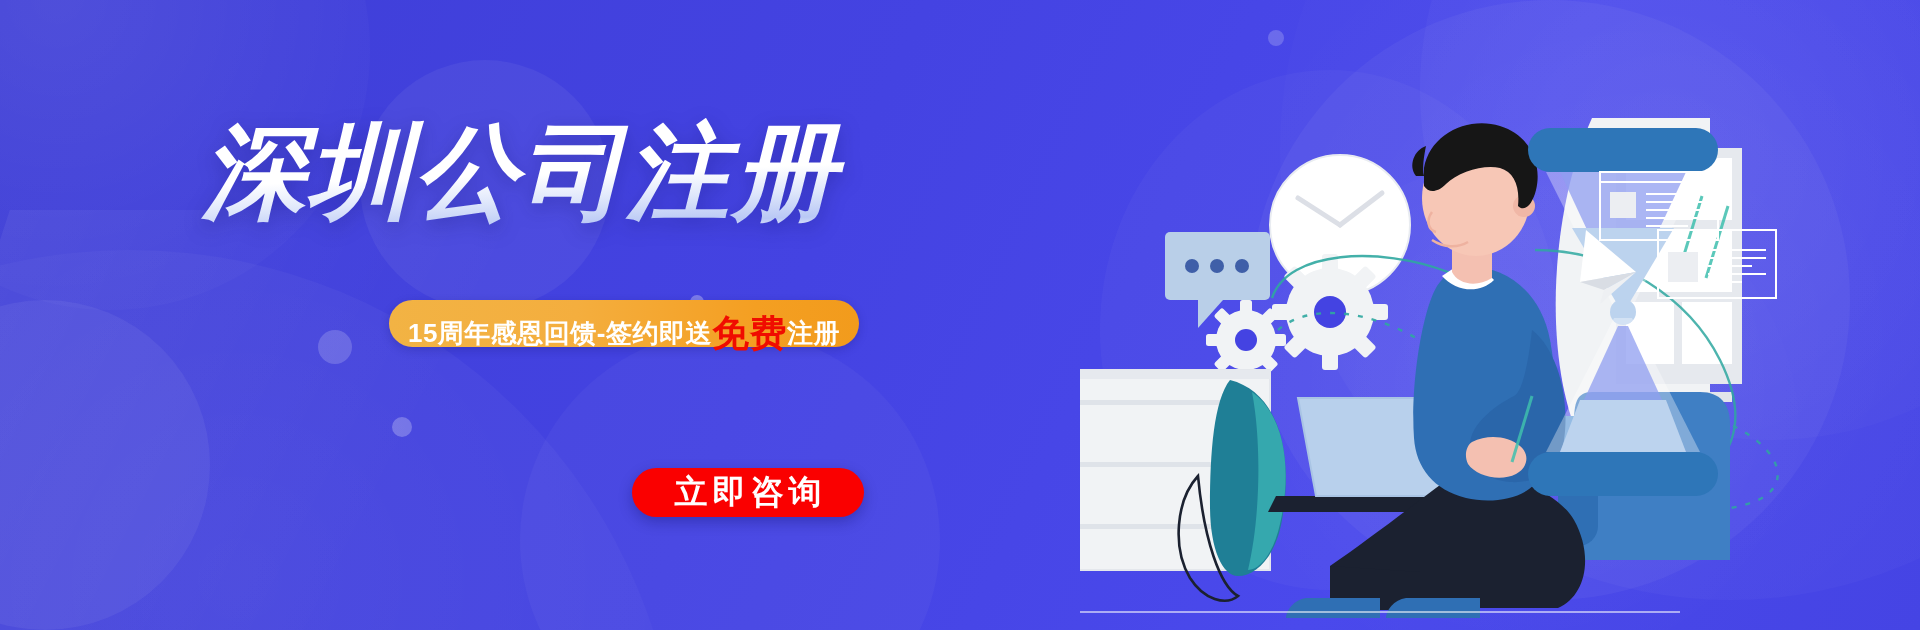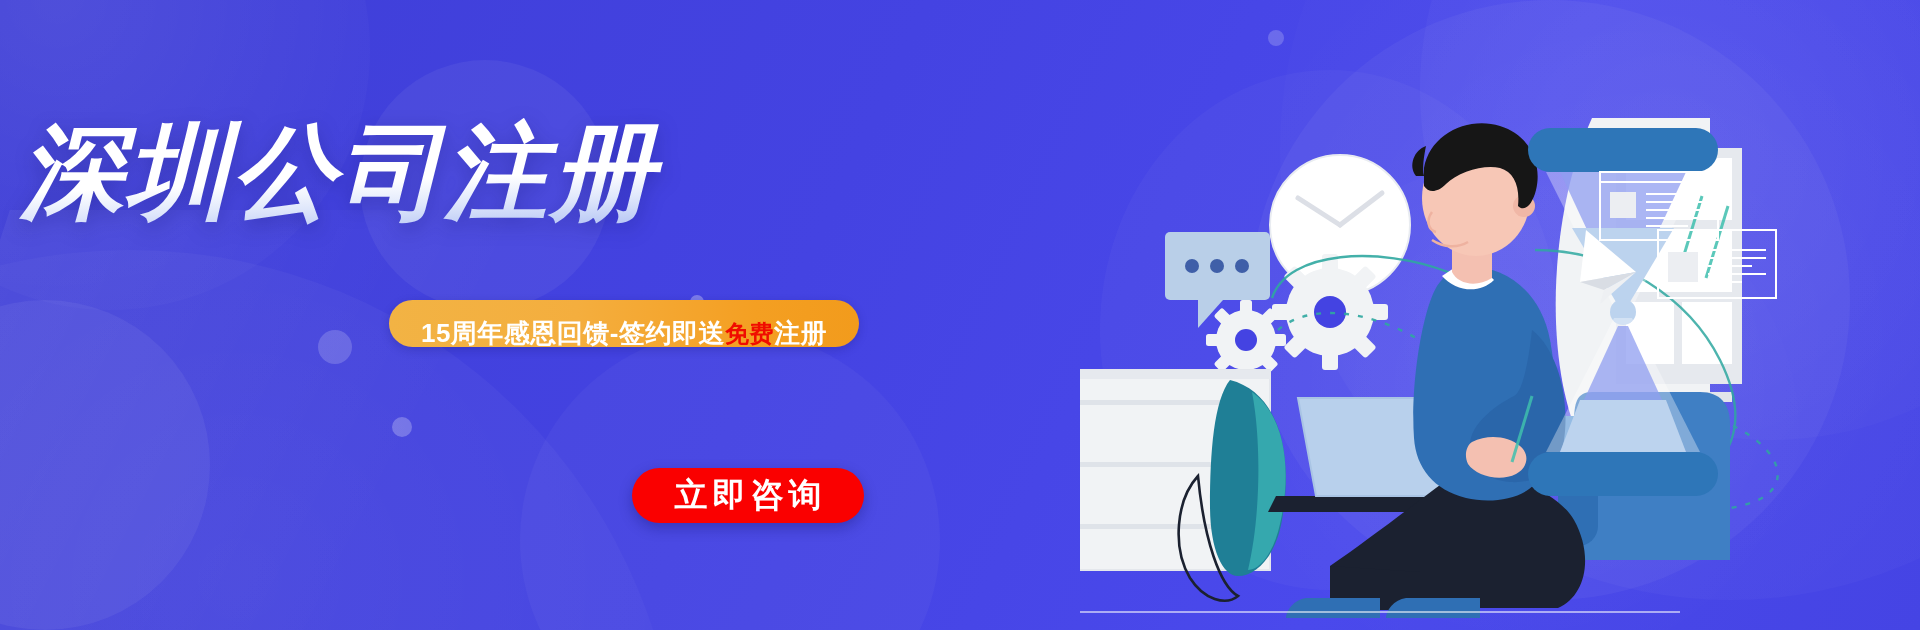--- a/index.html
+++ b/index.html
@@ -55,21 +55,21 @@
   .line1{
     position:absolute; left:0; right:0; top:62px; text-align:center;
     font-size:44px; font-weight:bold; font-style:italic; color:#ffffff;
     letter-spacing:2px;
     font-family:"Liberation Sans","DejaVu Sans",sans-serif;
     text-shadow:0 3px 6px rgba(20,20,110,.35);
     padding-left:44px;
   }
 
   .line2{
-    position:absolute; left:0; right:0; top:118px; text-align:left;
+    position:absolute; left:0; right:0; top:118px; text-align:center;
     font-size:104px; font-weight:bold; font-style:italic;
     letter-spacing:2px; line-height:1.05;
     padding-left:20px;
     background:linear-gradient(178deg,#ffffff 0%,#ffffff 52%,#dfe7fb 70%,#b9c8f5 88%,#ffffff 100%);
     -webkit-background-clip:text; background-clip:text;
     color:transparent; -webkit-text-fill-color:transparent;
     filter:drop-shadow(0 6px 10px rgba(18,18,100,.30));
   }
 
   
@@ -79,21 +79,21 @@
     background:linear-gradient(90deg,#f2b344 0%,#f4ae3e 40%,#f49f22 78%,#f29b1c 100%);
     display:flex; align-items:center; justify-content:center;
     box-shadow:0 3px 10px rgba(20,20,100,.22);
   }
   .pill span{
     font-size:26px; font-weight:bold; color:#ffffff;
     letter-spacing:.5px; white-space:nowrap;
     font-family:"Liberation Sans","DejaVu Sans",sans-serif;
     margin-top:20px;
   }
-  .pill .hl{ color:#f00c00; font-size:24px; }
+  .pill .hl{ color:#f00c00; font-size:37px; }
 
   .line3{
     position:absolute; left:0; right:0; top:375px; text-align:center;
     padding-left:18px;
     font-size:62px; font-weight:bold; font-style:italic; letter-spacing:1px;
     white-space:nowrap;
   }
   .line3 .w{
     background:linear-gradient(178deg,#ffffff 0%,#ffffff 55%,#e2e9fb 72%,#c3cff6 90%,#ffffff 100%);
     -webkit-background-clip:text; background-clip:text;
@@ -101,21 +101,21 @@
     filter:drop-shadow(0 4px 7px rgba(18,18,100,.28));
   }
   .line3 .num{
     color:#e3f11a; -webkit-text-fill-color:#e3f11a;
     font-size:76px; padding:0 4px;
     filter:drop-shadow(0 4px 7px rgba(18,18,100,.3));
   }
 
   .cta{
     position:absolute; left:632px; top:468px;
-    width:232px; height:55px; border-radius:33px;
+    width:232px; height:49px; border-radius:33px;
     background:#fa0000; border:none; cursor:pointer;
     display:flex; align-items:center; justify-content:center;
     box-shadow:0 5px 14px rgba(10,10,90,.3);
   }
   .cta span{
     font-size:33px; font-weight:bold; color:#fff; letter-spacing:5px;
     text-indent:5px;
     font-family:"Liberation Sans","DejaVu Sans",sans-serif;
   }
 

